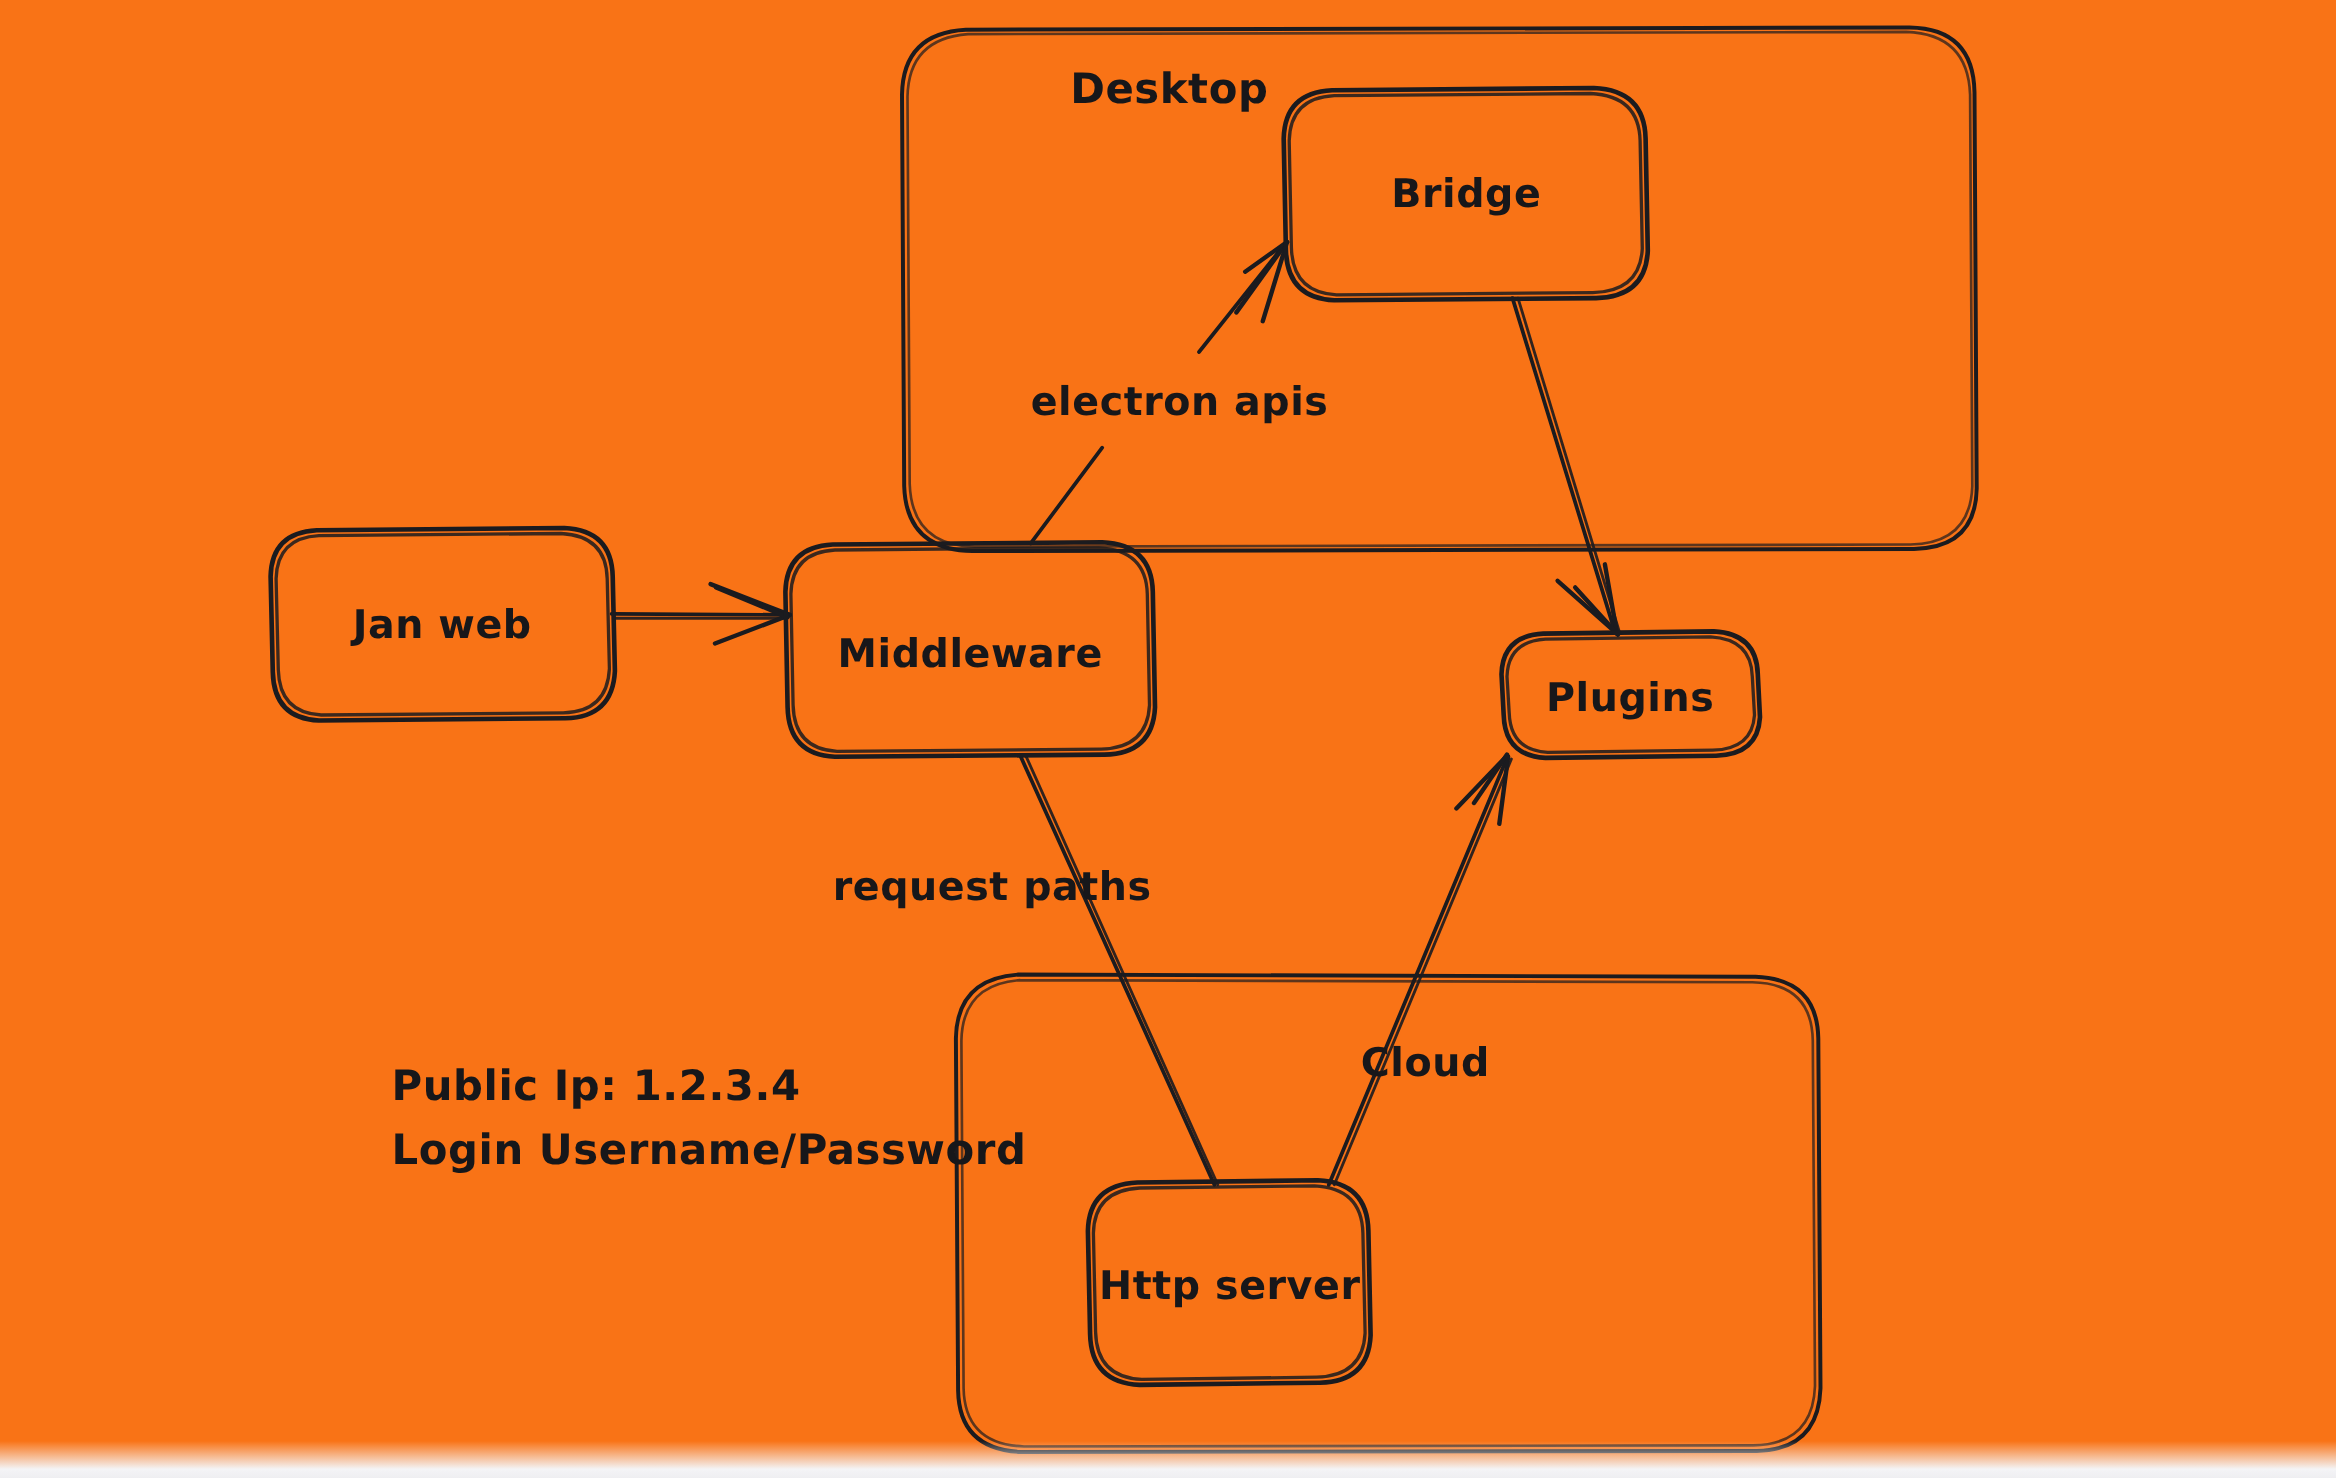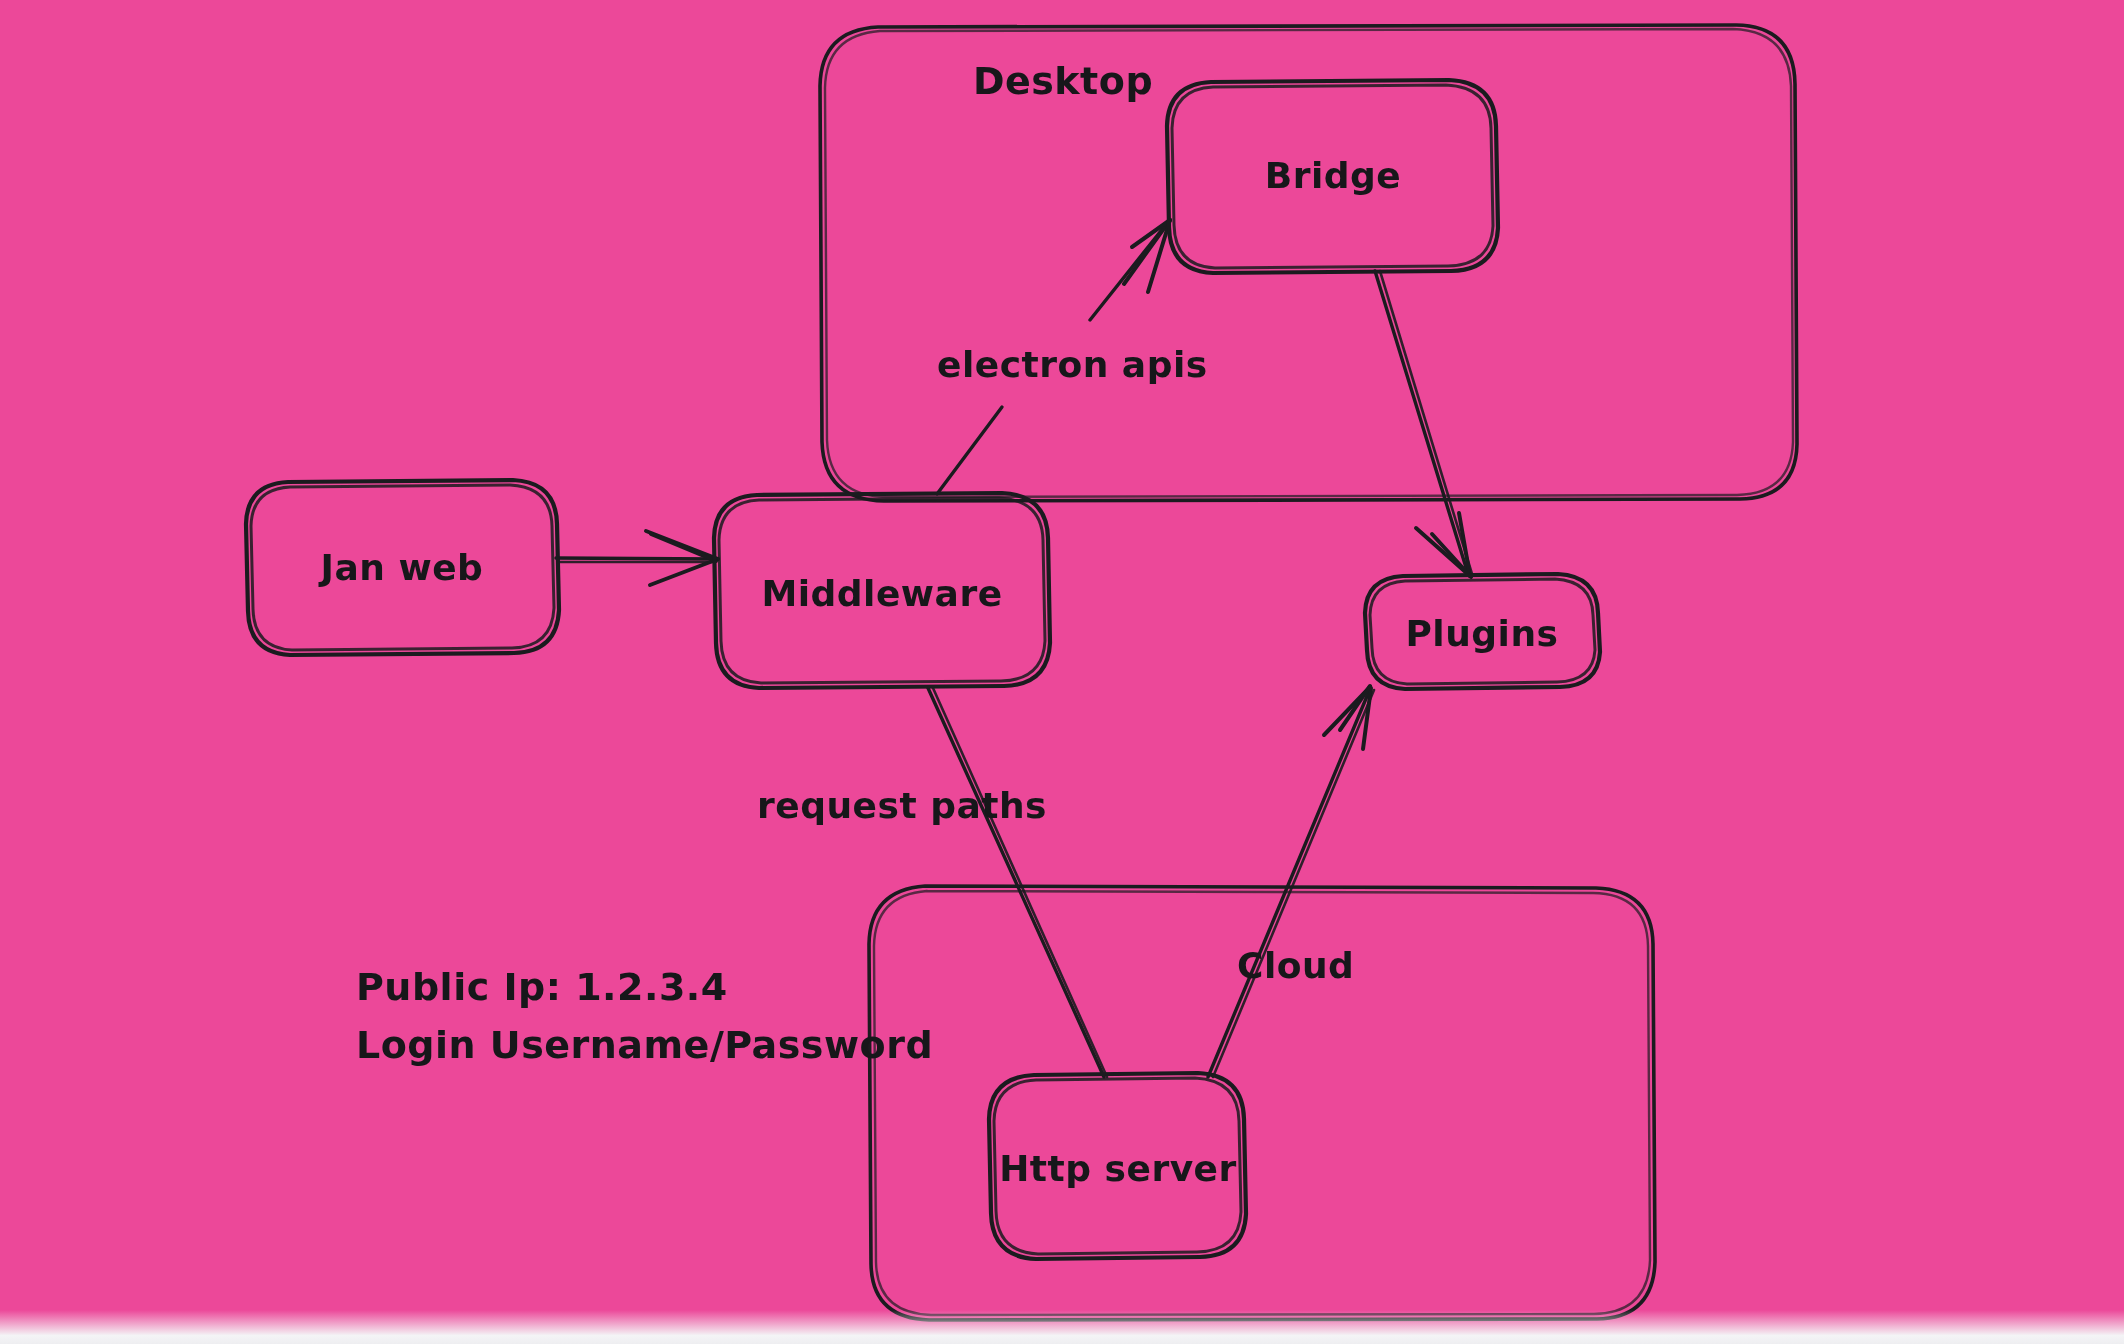--- a/index.html
+++ b/index.html
@@ -11,21 +11,21 @@
   body {
     width: 2124px;
     height: 1344px;
     overflow: hidden;
     font-family: "DejaVu Sans", sans-serif;
   }
   #canvas-wrap {
     position: relative;
     width: 2124px;
     height: 1344px;
-    background: #ec4899;
+    background: #f97316;
   }
   svg#diagram {
     position: absolute;
     top: 0;
     left: 0;
     width: 2124px;
     height: 1344px;
     display: block;
   }
   .stroke {

